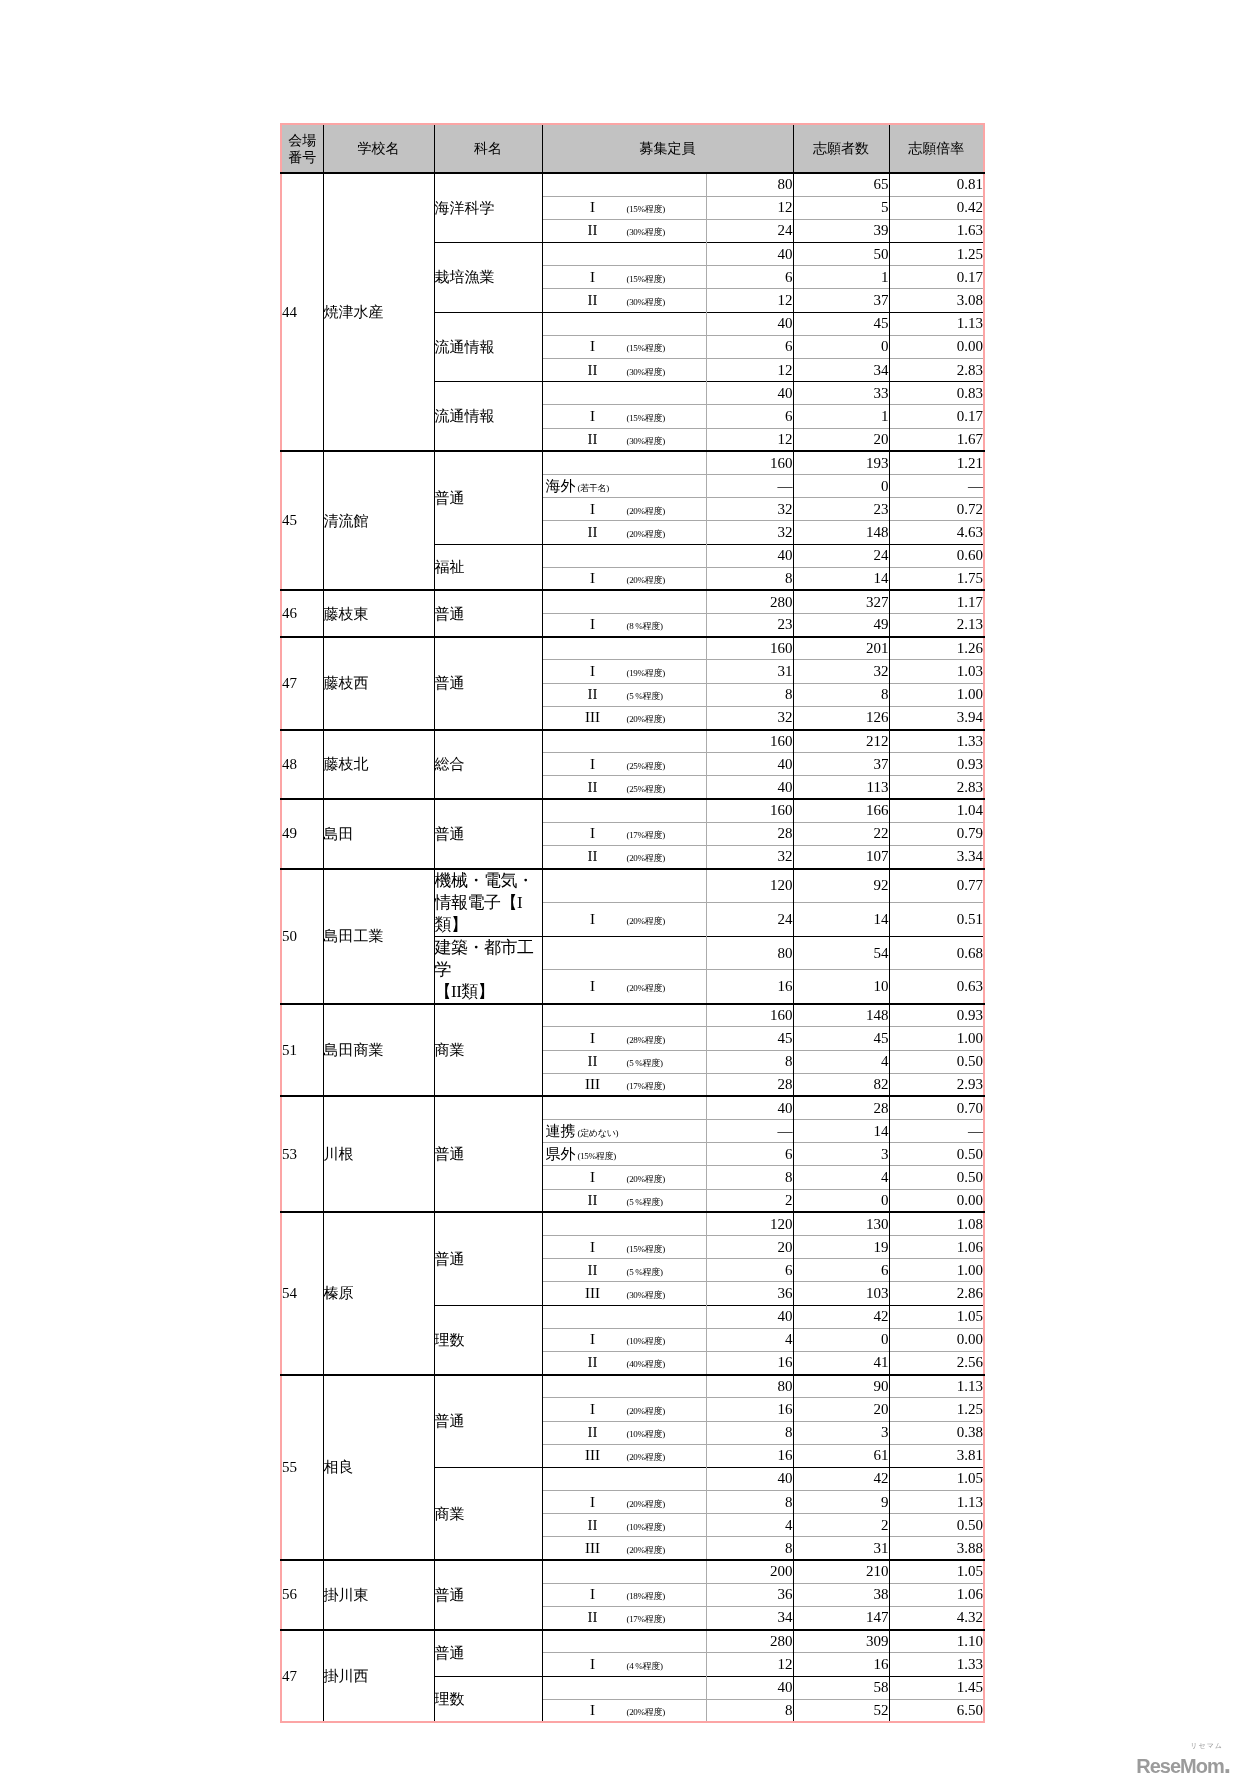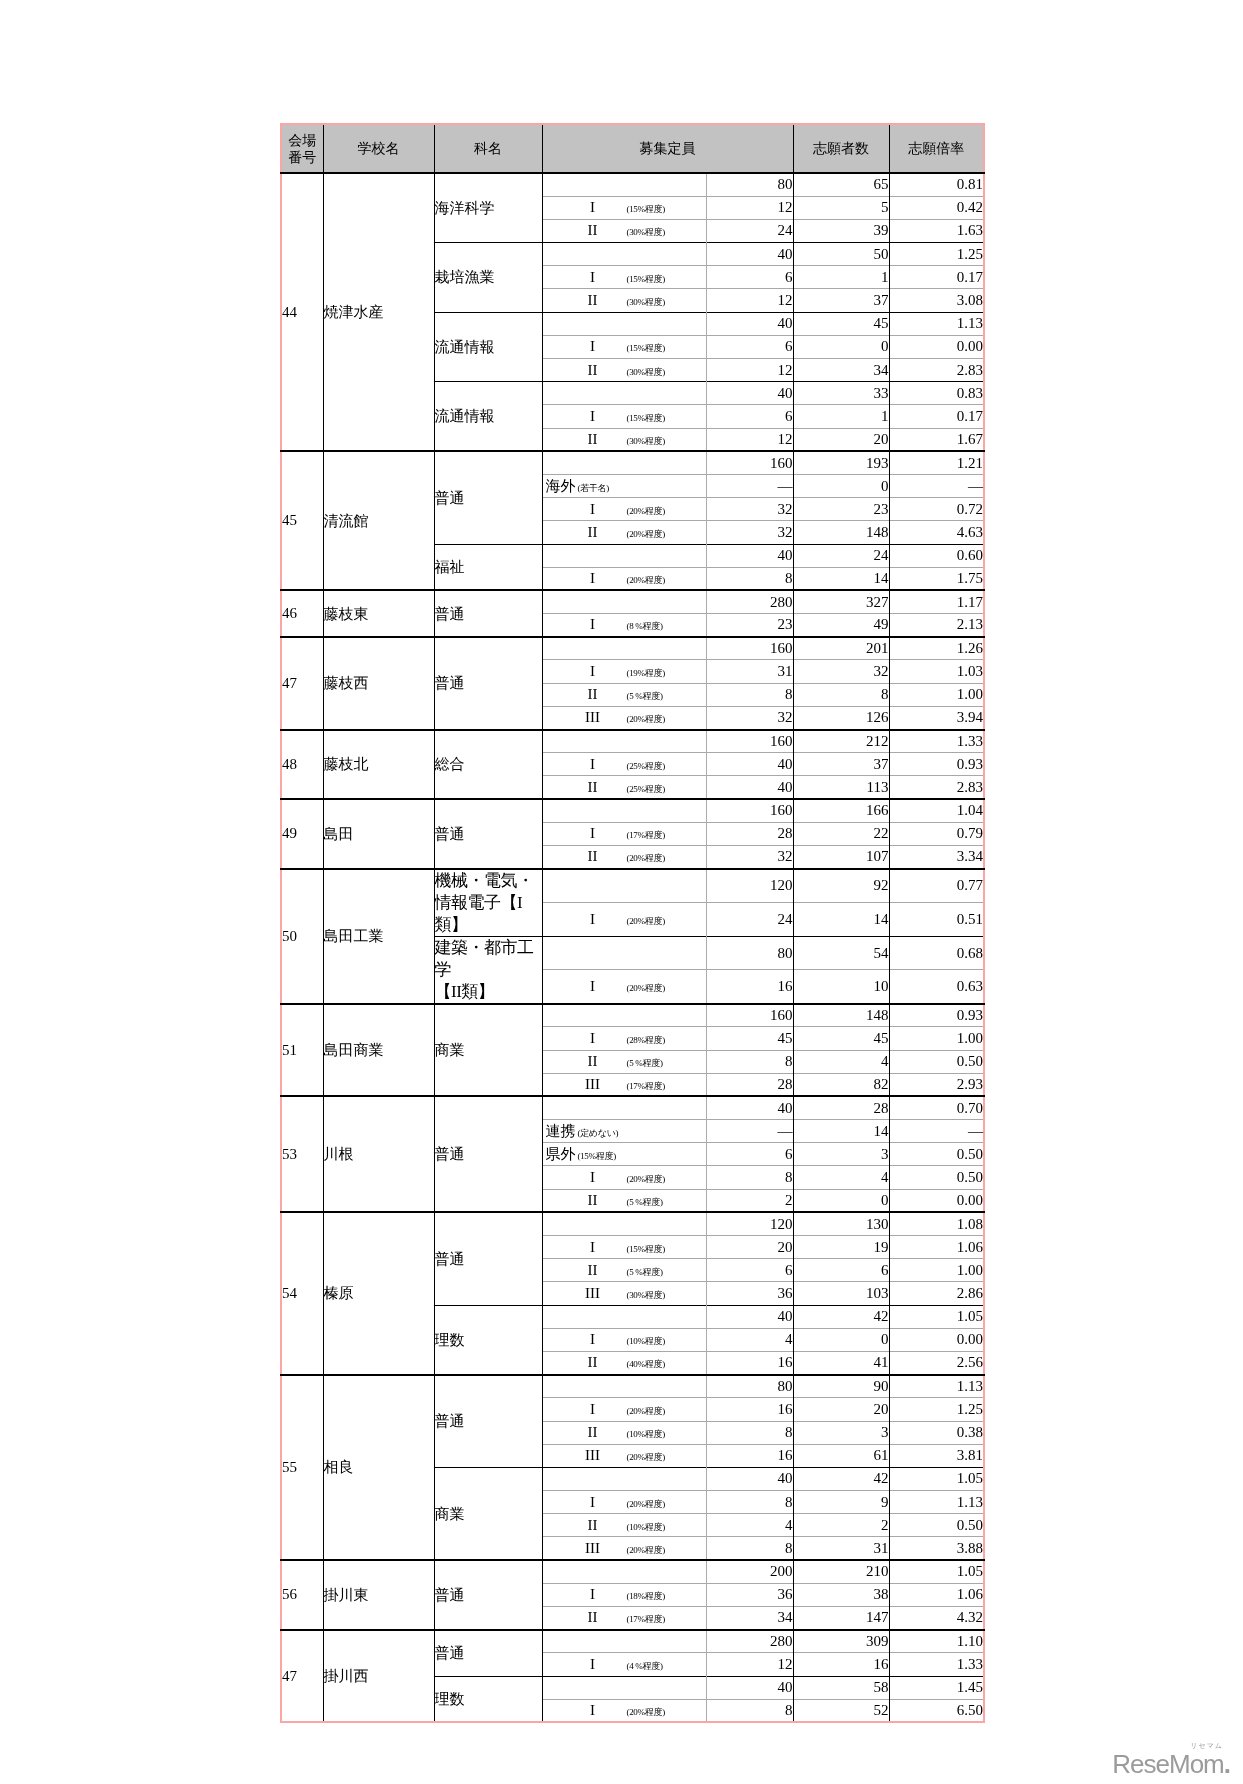--- a/index.html
+++ b/index.html
@@ -31,21 +31,21 @@
   td.app{padding-right:14px;}
   td.ratio{padding-right:12px;}
   .roman{display:inline-block;width:64px;margin-left:18px;text-align:center;
          font-size:15px;font-weight:500;}
   .word{display:inline-block;margin-left:3px;font-size:15px;}
   .note{font-size:9px;letter-spacing:-0.3px;}
   .logo{position:absolute;right:12px;top:1742px;color:#9b9b9b;
         font-family:"Liberation Sans","DejaVu Sans",sans-serif;text-align:right;}
   .logo-ruby{display:block;font-size:7px;line-height:7px;text-align:right;
              padding-right:8px;letter-spacing:1px;}
-  .logo-text{font-size:26px;font-weight:normal;letter-spacing:-1px;line-height:26px;}
+  .logo-text{font-size:20px;font-weight:bold;letter-spacing:-1px;line-height:26px;}
   .logo-dot{font-size:26px;font-weight:bold;}
 </style>
 </head>
 <body>
 
 <div class="page">
 
   <table class="grid">
     <colgroup>
       <col style="width:42px">

